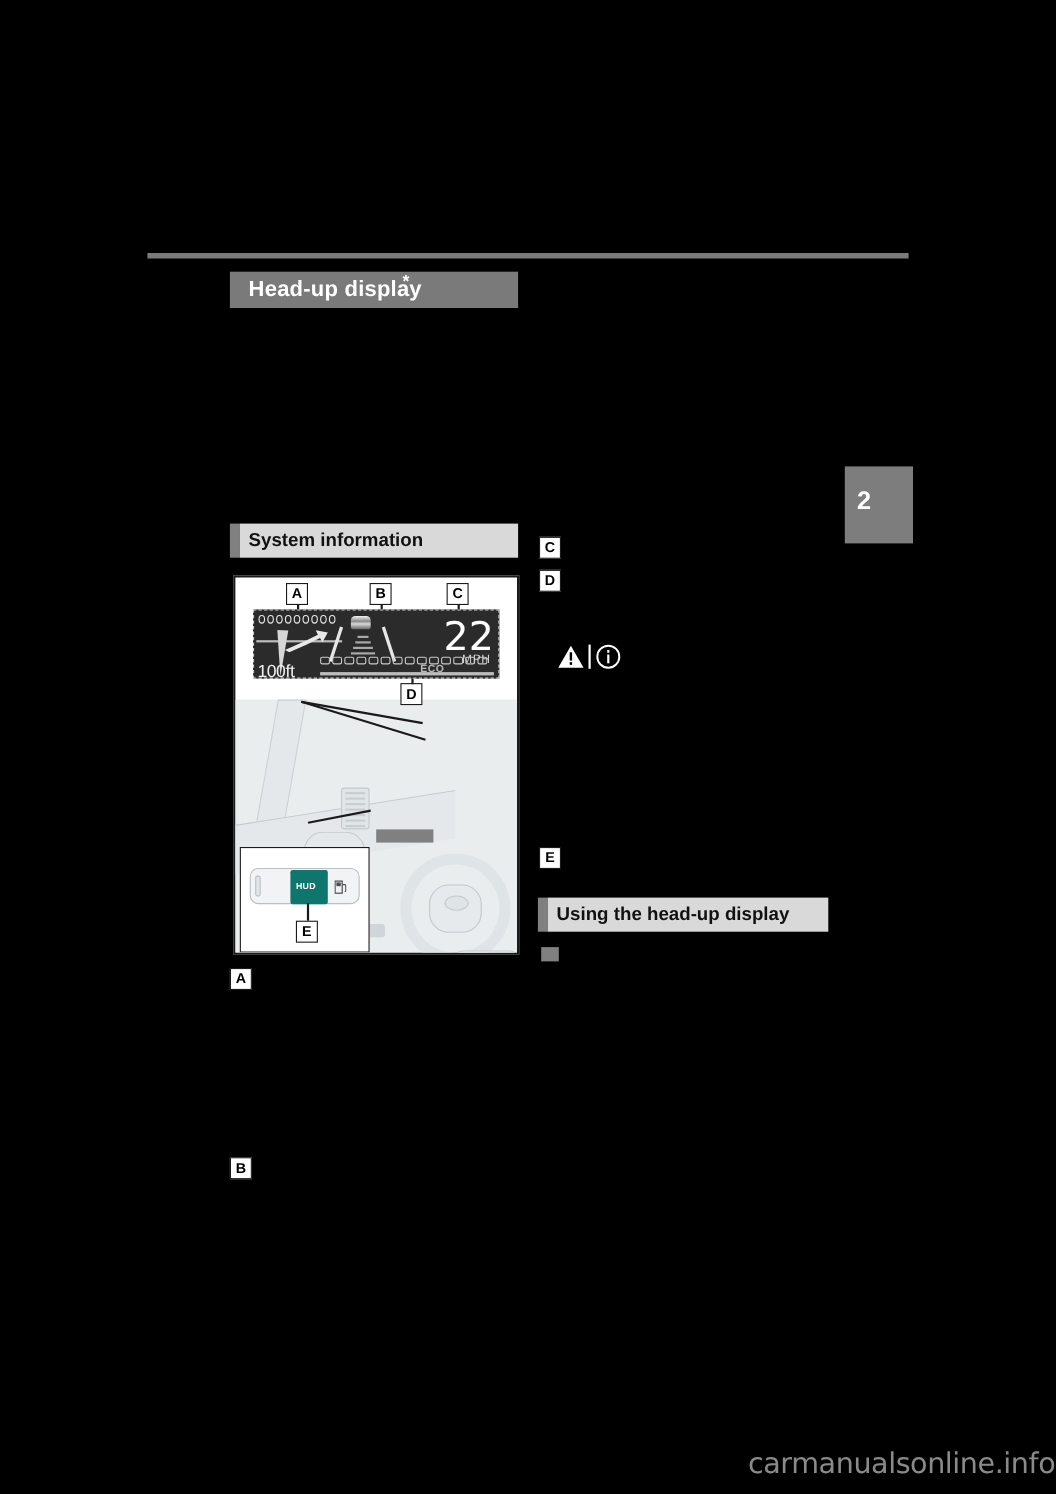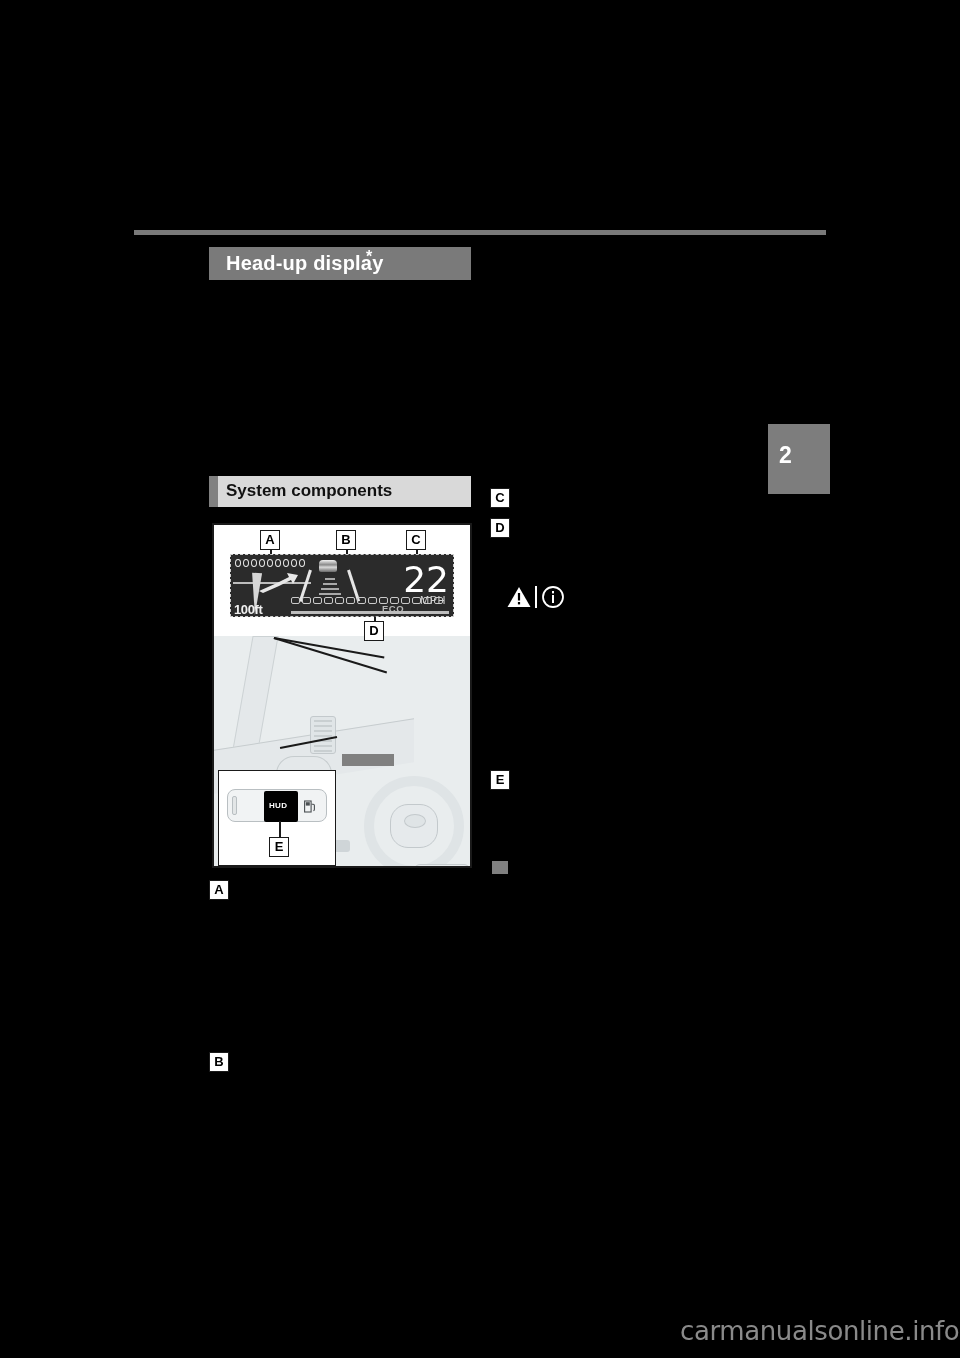--- a/index.html
+++ b/index.html
@@ -123,21 +123,21 @@
     border-right: 5px solid transparent;
     border-bottom: 42px solid #d6d6d6;
     transform: rotate(183deg);
   }
   .turn-arrow {
     position: absolute; left: 26px; top: 16px;
     width: 42px; height: 22px;
   }
   .dist-txt {
     position: absolute; left: 3px; top: 47px;
-    color: #f0f0f0; font-size: 13px; font-weight: 700;
+    color: #f0f0f0; font-size: 16px; font-weight: 400;
     letter-spacing: -0.4px;
     text-align: center;
   }
 
   
   .lane-car {
     position: absolute; left: 88px; top: 5px; width: 18px; height: 12px;
     background: linear-gradient(#f2f2f2, #8a8a8a 40%, #d8d8d8 60%, #6a6a6a);
     border-radius: 4px 4px 2px 2px;
   }
@@ -191,21 +191,21 @@
     position: absolute; left: 4px; top: 245px;
     width: 118px; height: 96px;
     background: #ffffff; border: 1.5px solid #1a1a1a;
   }
   .sw-panel {
     position: absolute; left: 8px; top: 18px; width: 100px; height: 33px;
     background: #f1f3f4; border: 1.4px solid #b9bfc2; border-radius: 8px;
   }
   .sw-hud {
     position: absolute; left: 36px; top: 1px; width: 34px; height: 31px;
-    background: #000000; border-radius: 2px;
+    background: #0f766e; border-radius: 2px;
   }
   .sw-hud span {
     position: absolute; left: 5px; top: 10px;
     color: #ffffff; font-size: 8px; font-weight: 700; letter-spacing: .3px;
   }
   .sw-side {
     position: absolute; top: 6px; width: 5px; height: 19px;
     background: #e3e6e7; border: 1px solid #b9bfc2; border-radius: 2px;
   }
   .fuel-ico {
@@ -304,21 +304,21 @@
 
   <div class="title-bar">
     <span class="title-text">Head-up display</span>
     <span class="star">*</span>
   </div>
 
 
   <div class="sec-head" id="sec-system">
     <span class="accent"></span>
     <span class="body"></span>
-    <span class="label">System components</span>
+    <span class="label">System information</span>
   </div>
 
   <div class="illus">
     <div class="illus-inner">
 
       <div class="cabin">
         <div class="a-pillar"></div>
         <div class="dash-top"></div>
         <div class="hood"></div>
         <div class="vent">
@@ -445,18 +445,23 @@
       <rect x="11.9" y="18" width="2.2" height="2.4" fill="#000"></rect>
     </svg>
     <span class="warn-div"></span>
     <svg class="info-ico" viewBox="0 0 26 26">
       <circle cx="13" cy="13" r="10" fill="none" stroke="#ffffff" stroke-width="1.8"></circle>
       <rect x="12" y="11" width="2" height="8" fill="#ffffff"></rect>
       <rect x="12" y="7" width="2" height="2.4" fill="#ffffff"></rect>
     </svg>
   </div>
 
+  <div class="sec-head" id="sec-using">
+    <span class="accent"></span>
+    <span class="body"></span>
+    <span class="label">Using the head-up display</span>
+  </div>
 
   <div class="bullet"></div>
 
   <div class="watermark">carmanualsonline.info</div>
 
 </div>
 
 </body></html>

